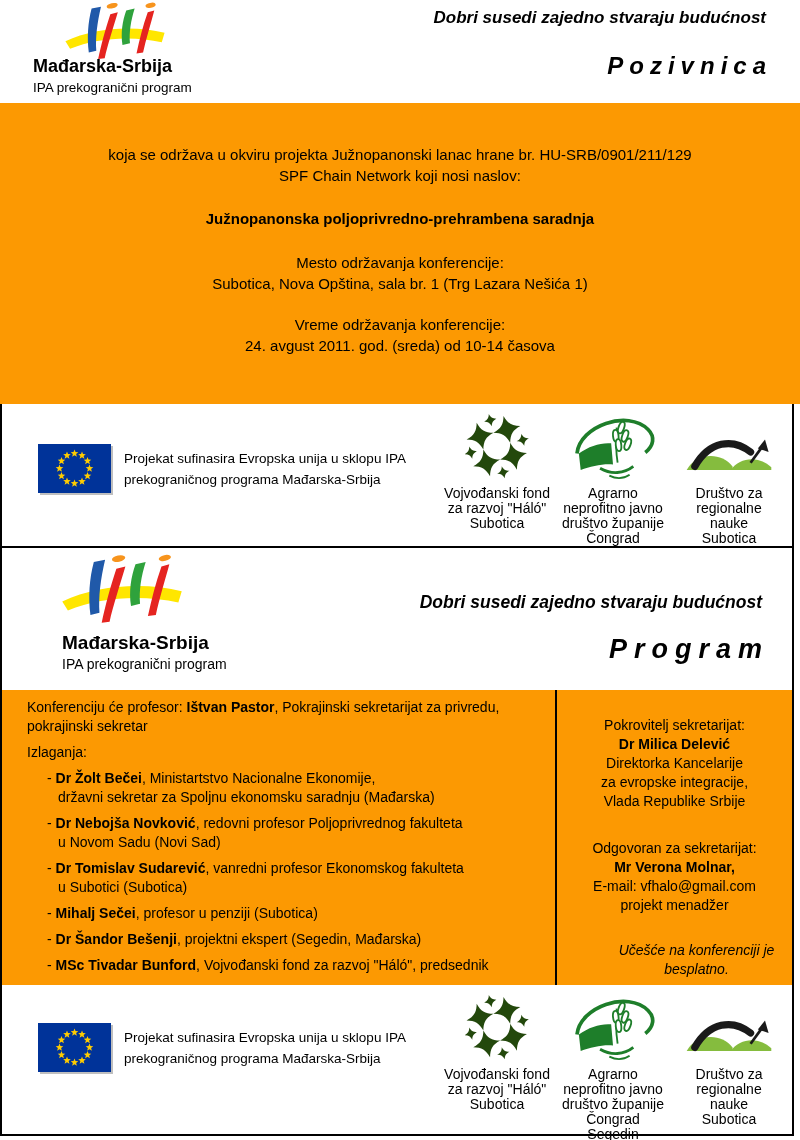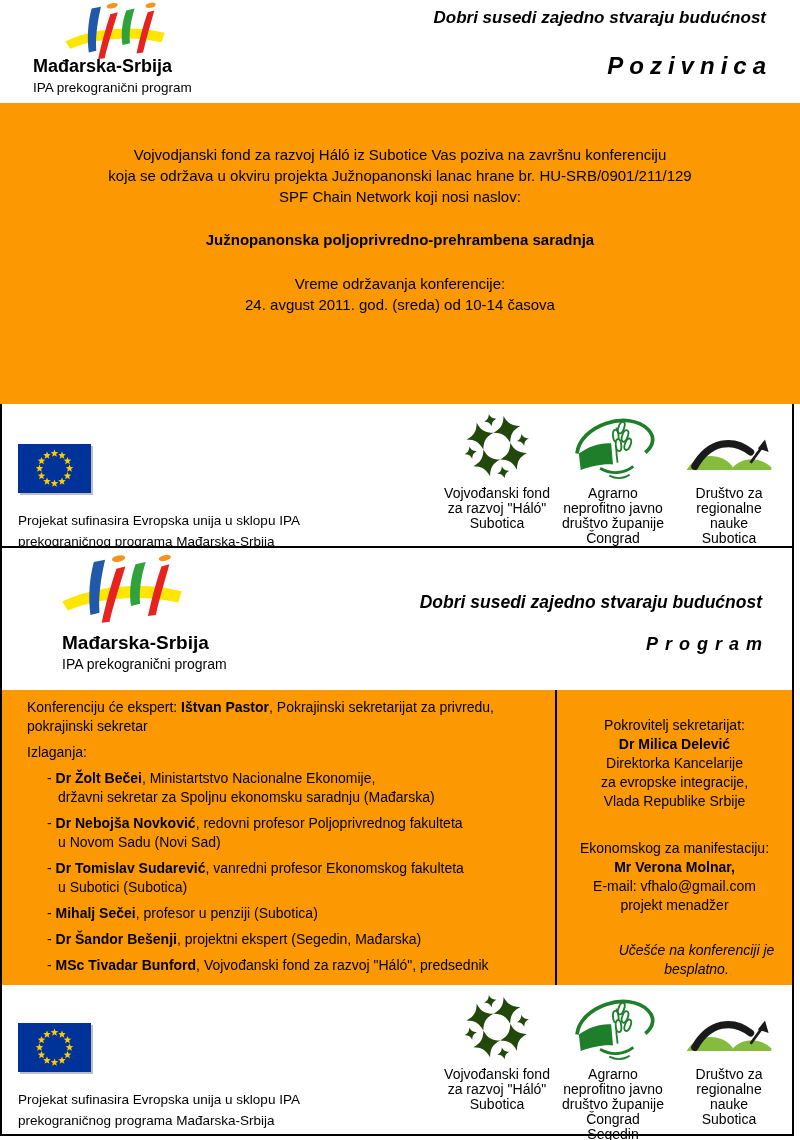--- a/index.html
+++ b/index.html
@@ -25,41 +25,41 @@
   .invite{position:absolute;top:103px;left:0;width:800px;height:301px;box-sizing:border-box;
           text-align:center;font-size:15px;line-height:21px;padding-top:41px;}
   .inv-title{font-size:15px;font-weight:bold;line-height:26px;margin:20px 0 18px;}
   .inv-group{margin-top:20px;}
   .inv-group:first-of-type{margin-top:0;}
 
   
   .band1{position:absolute;top:404px;left:0;width:794px;height:144px;box-sizing:border-box;
          border:2px solid #000;border-top:none;background:#fff;}
   .band-inner{position:relative;width:100%;height:100%;}
-  .funding{position:absolute;left:16px;top:40px;display:flex;gap:13px;flex-direction:column;}
+  .funding{position:absolute;left:36px;top:40px;display:flex;gap:13px;}
   .band2 .funding{top:38px;}
   .eu-flag{width:73px;height:49px;box-shadow:2px 2px 0 rgba(0,0,0,.25);flex:none;}
   .funding-text{font-size:13.5px;line-height:21px;padding-top:4px;}
   .partners{position:absolute;top:4px;right:6px;display:flex;gap:2px;}
   .partner{width:114px;text-align:center;}
   .logo-box{height:78px;display:flex;align-items:center;justify-content:center;}
   .halo-svg{width:64px;height:66px;}
   .book-svg{width:86px;height:72px;}
   .bridge-svg{width:92px;height:54px;margin-top:10px;}
   .cap{font-size:14px;line-height:15px;}
 
   
   .sec2{position:absolute;top:548px;left:0;width:794px;height:588px;box-sizing:border-box;
         border:2px solid #000;border-top:none;background:#fff;}
   .hdr2{position:relative;height:142px;}
   .ipa-logo2{position:absolute;left:58px;top:6px;width:124px;height:70px;}
   .brand-name2{position:absolute;left:60px;top:84px;font-size:19px;font-weight:bold;}
   .brand-sub2{position:absolute;left:60px;top:108px;font-size:14px;}
   .tagline2{position:absolute;right:30px;top:44px;font-size:17.5px;font-weight:bold;font-style:italic;}
-  .title2{position:absolute;right:23px;top:86px;font-size:18px;font-weight:bold;font-style:italic;letter-spacing:7px;}
+  .title2{position:absolute;right:23px;top:86px;font-size:27px;font-weight:bold;font-style:italic;letter-spacing:7px;}
 
   
   .prog{position:relative;height:295px;display:flex;}
   .prog-left{width:555px;box-sizing:border-box;border-right:2px solid #000;
              padding:8px 14px 0 25px;font-size:14px;line-height:19px;}
   .opening{margin-bottom:7px;}
   .izlaganja{margin-bottom:7px;}
   .prog-item{margin-bottom:7px;padding-left:20px;}
   .prog-item .l2{padding-left:11px;}
   .prog-right{flex:1;text-align:center;font-size:14px;line-height:19px;padding-top:26px;box-sizing:border-box;}
@@ -97,24 +97,27 @@
       <ellipse class="c-ipa-orange" cx="52" cy="4" rx="6" ry="2.8" transform="rotate(-12 52 4)"></ellipse>
       <ellipse class="c-ipa-orange" cx="93" cy="3.5" rx="5.5" ry="2.6" transform="rotate(-12 93 3.5)"></ellipse>
     </svg>
     <div class="brand-name1">Mađarska-Srbija</div>
     <div class="brand-sub1">IPA prekogranični program</div>
     <div class="tagline1">Dobri susedi zajedno stvaraju budućnost</div>
     <div class="title1">Pozivnica</div>
   </header>
 
   <section class="orange invite">
-    <div>Vojvodjanski fond za razvoj Háló iz Subotice Vas poziva na završnu konferenciju</div>
     <div>koja se održava u okviru projekta Južnopanonski lanac hrane br. HU-SRB/0901/211/129</div>
     <div>SPF Chain Network koji nosi naslov:</div>
     <div class="inv-title">Južnopanonska poljoprivredno-prehrambena saradnja</div>
+    <div class="inv-group">
+      <div>Mesto održavanja konferencije:</div>
+      <div>Subotica, Nova Opština, sala br. 1 (Trg Lazara Nešića 1)</div>
+    </div>
     <div class="inv-group">
       <div>Vreme održavanja konferencije:</div>
       <div>24. avgust 2011. god. (sreda) od 10-14 časova</div>
     </div>
   </section>
 
   <section class="band1">
     <div class="band-inner">
       <div class="funding">
         <svg class="eu-flag" viewBox="0 0 73 49" aria-hidden="true">
@@ -213,21 +216,21 @@
         <ellipse class="c-ipa-orange" cx="93" cy="3.5" rx="5.5" ry="2.6" transform="rotate(-12 93 3.5)"></ellipse>
       </svg>
       <div class="brand-name2">Mađarska-Srbija</div>
       <div class="brand-sub2">IPA prekogranični program</div>
       <div class="tagline2">Dobri susedi zajedno stvaraju budućnost</div>
       <div class="title2">Program</div>
     </header>
 
     <div class="orange prog">
       <div class="prog-left">
-        <div class="opening"><span>Konferenciju će ekspert: </span><strong>Ištvan Pastor</strong><span>, Pokrajinski sekretarijat za privredu, pokrajinski sekretar</span></div>
+        <div class="opening"><span>Konferenciju će profesor: </span><strong>Ištvan Pastor</strong><span>, Pokrajinski sekretarijat za privredu, pokrajinski sekretar</span></div>
         <div class="izlaganja">Izlaganja:</div>
 
         <div class="prog-item">
           <div><span>- </span><strong>Dr Žolt Bečei</strong><span>, Ministartstvo Nacionalne Ekonomije,</span></div>
           <div class="l2">državni sekretar za Spoljnu ekonomsku saradnju (Mađarska)</div>
         </div>
         <div class="prog-item">
           <div><span>- </span><strong>Dr Nebojša Novković</strong><span>, redovni profesor Poljoprivrednog fakulteta</span></div>
           <div class="l2">u Novom  Sadu (Novi Sad)</div>
         </div>
@@ -246,21 +249,21 @@
         </div>
       </div>
 
       <div class="prog-right">
         <div>Pokrovitelj sekretarijat:</div>
         <div class="sb-name">Dr Milica Delević</div>
         <div>Direktorka Kancelarije</div>
         <div>za evropske integracije,</div>
         <div>Vlada Republike Srbije</div>
         <div class="sb-block2">
-          <div>Ekonomskog za manifestaciju:</div>
+          <div>Odgovoran za sekretarijat:</div>
           <div class="sb-name">Mr Verona Molnar,</div>
           <div>E-mail: vfhalo@gmail.com</div>
           <div>projekt menadžer</div>
         </div>
         <div class="sb-note">
           <div>Učešće na konferenciji je</div>
           <div>besplatno.</div>
         </div>
       </div>
     </div>

